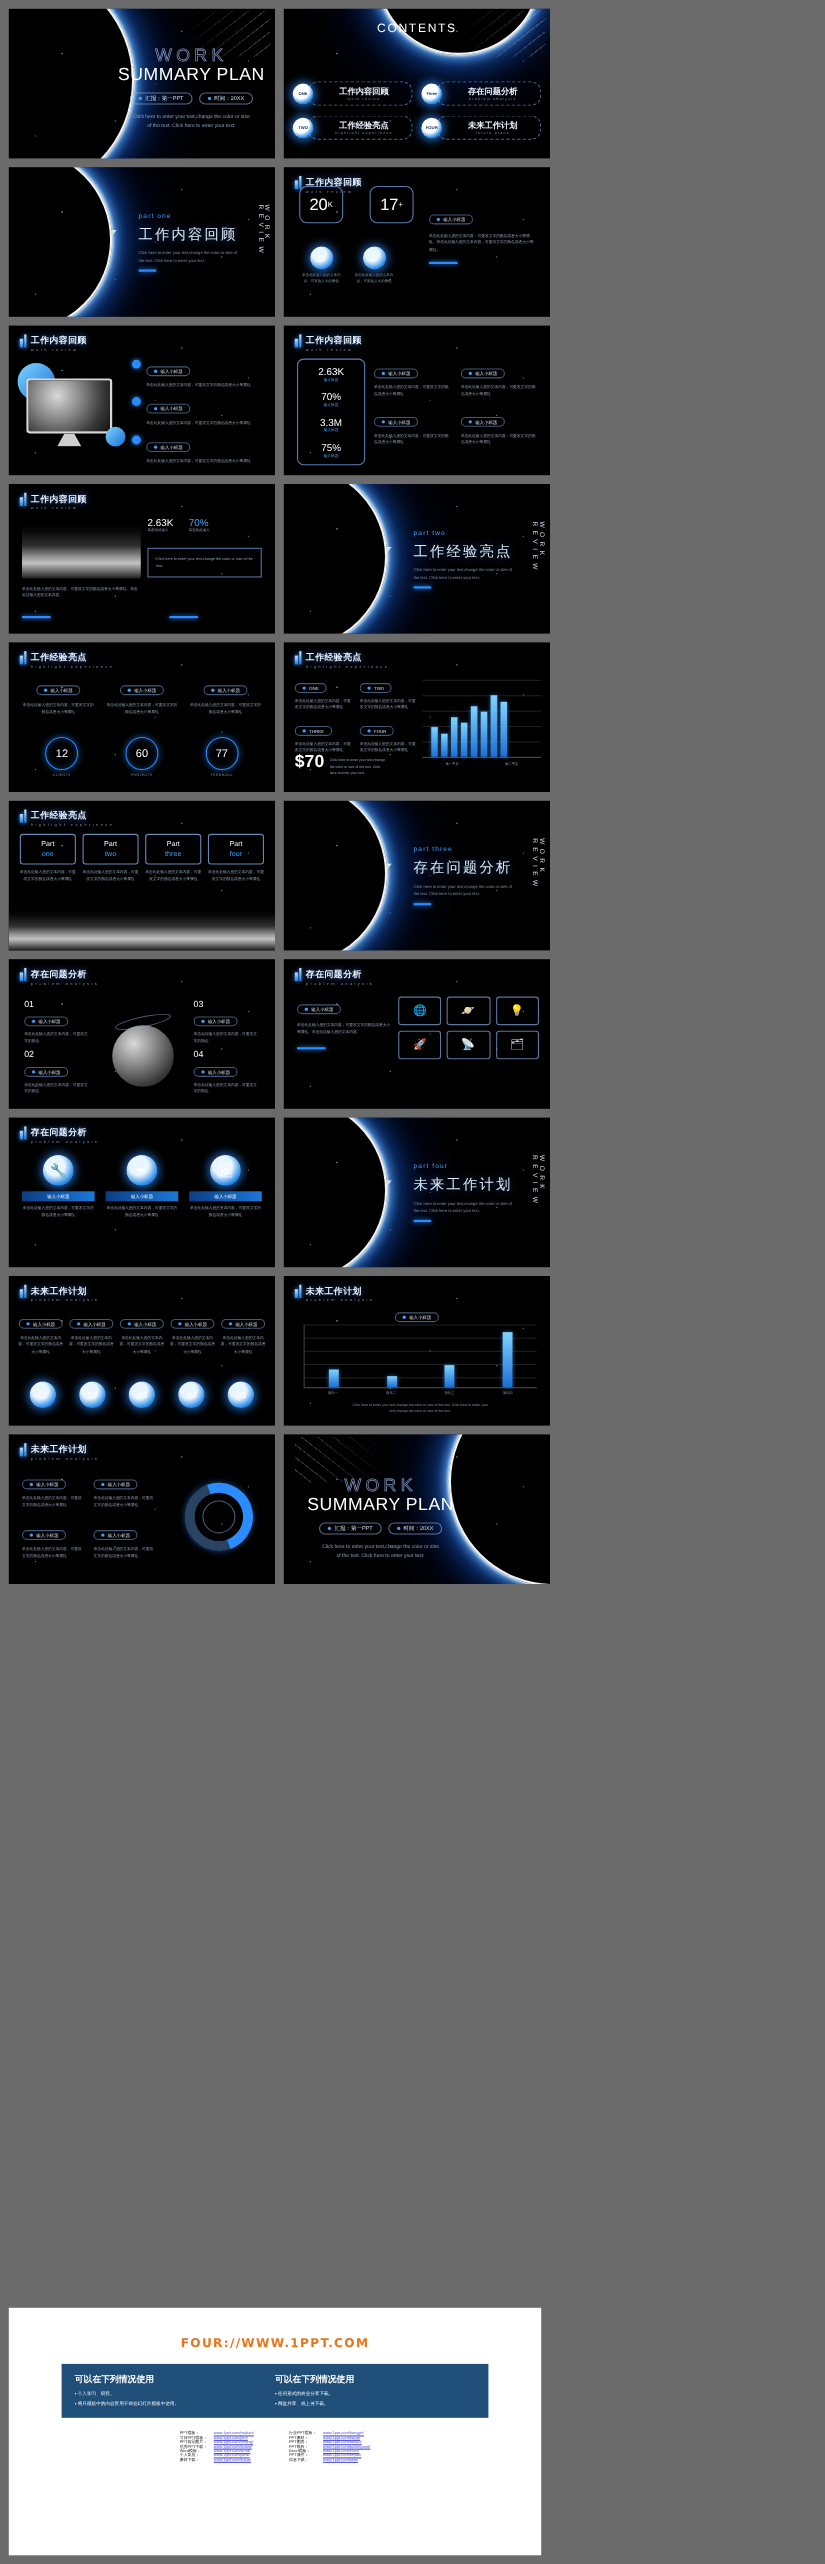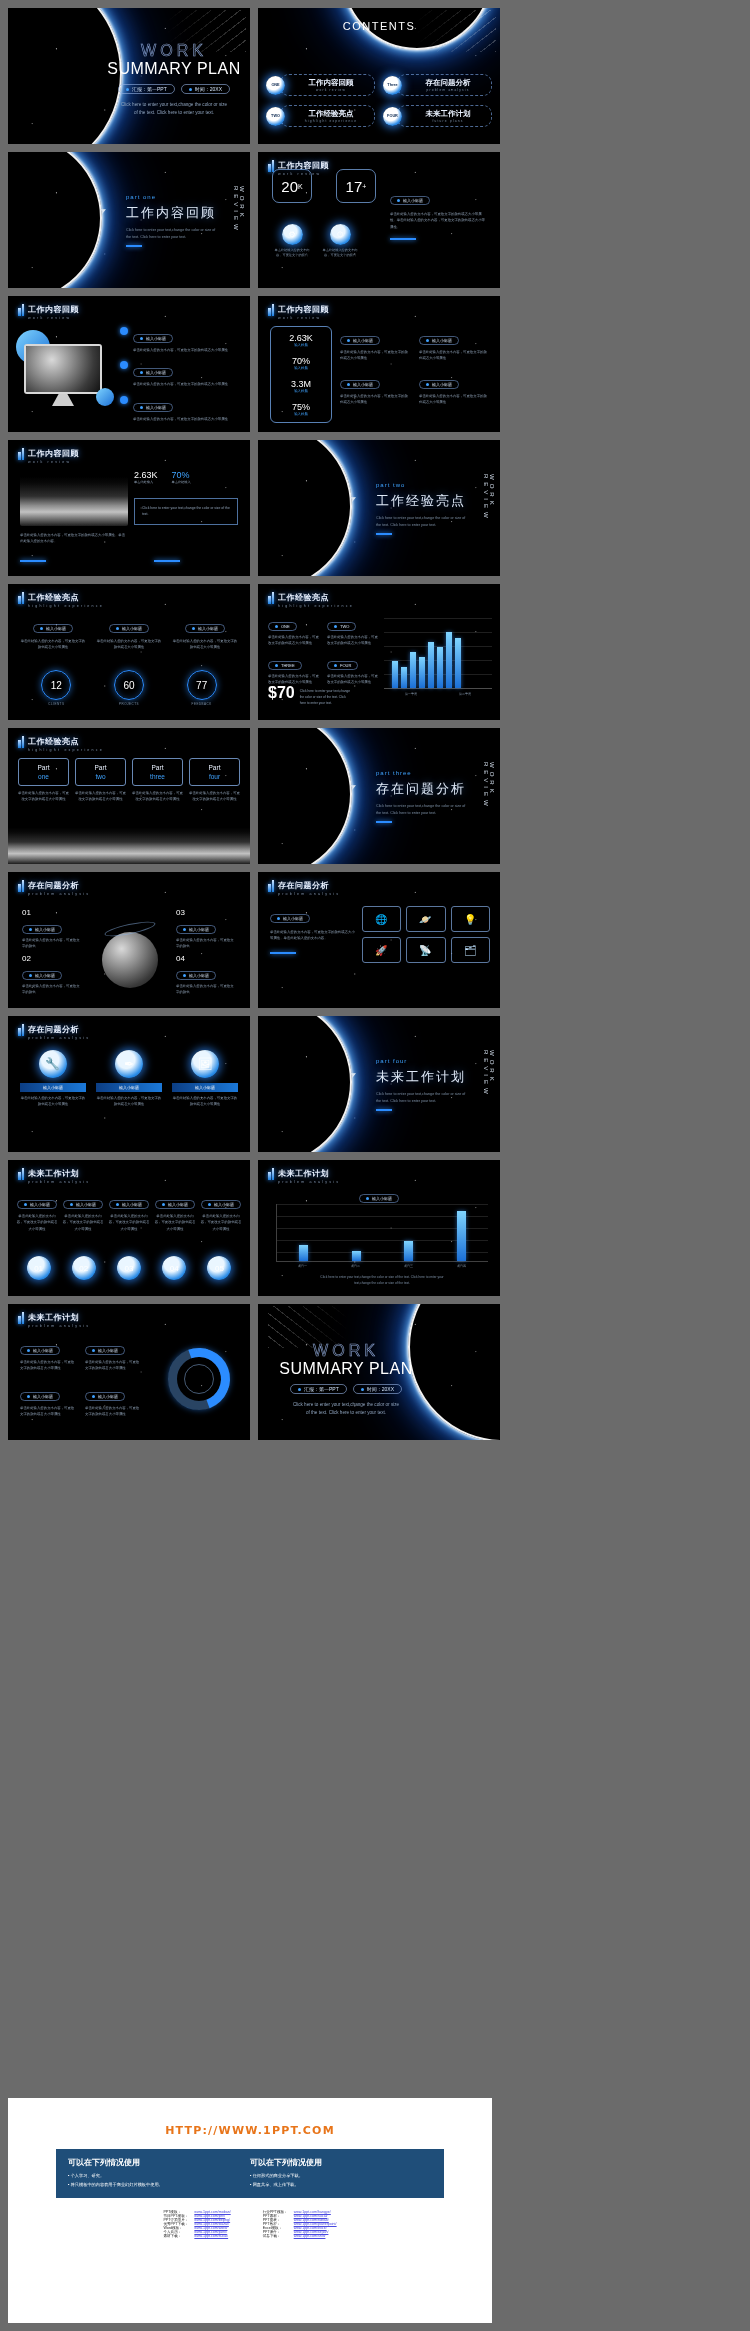--- a/index.html
+++ b/index.html
@@ -917,21 +917,21 @@
         <div>Click here to enter your text,change the color or size</div>
         <div>of the text. Click here to enter your text.</div>
       </div>
     </div>
   </div>
 
 </div>
 
 <div class="footer-wrap">
   <div class="brand">
-    <div class="brand-url">HTTP://WWW.1PPT.COM</div>
+    <div class="brand-url">FOUR://WWW.1PPT.COM</div>
   </div>
   <div class="usebox">
     <div>
       <h4>可以在下列情况使用</h4>
       <p>▪ <span>个人学习、研究。</span></p>
       <p>▪ <span>将只模板中的内容套用于商业幻灯片模板中使用。</span></p>
     </div>
     <div>
       <h4>可以在下列情况使用</h4>
       <p>▪ <span>任何形式的商业分享下载。</span></p>

